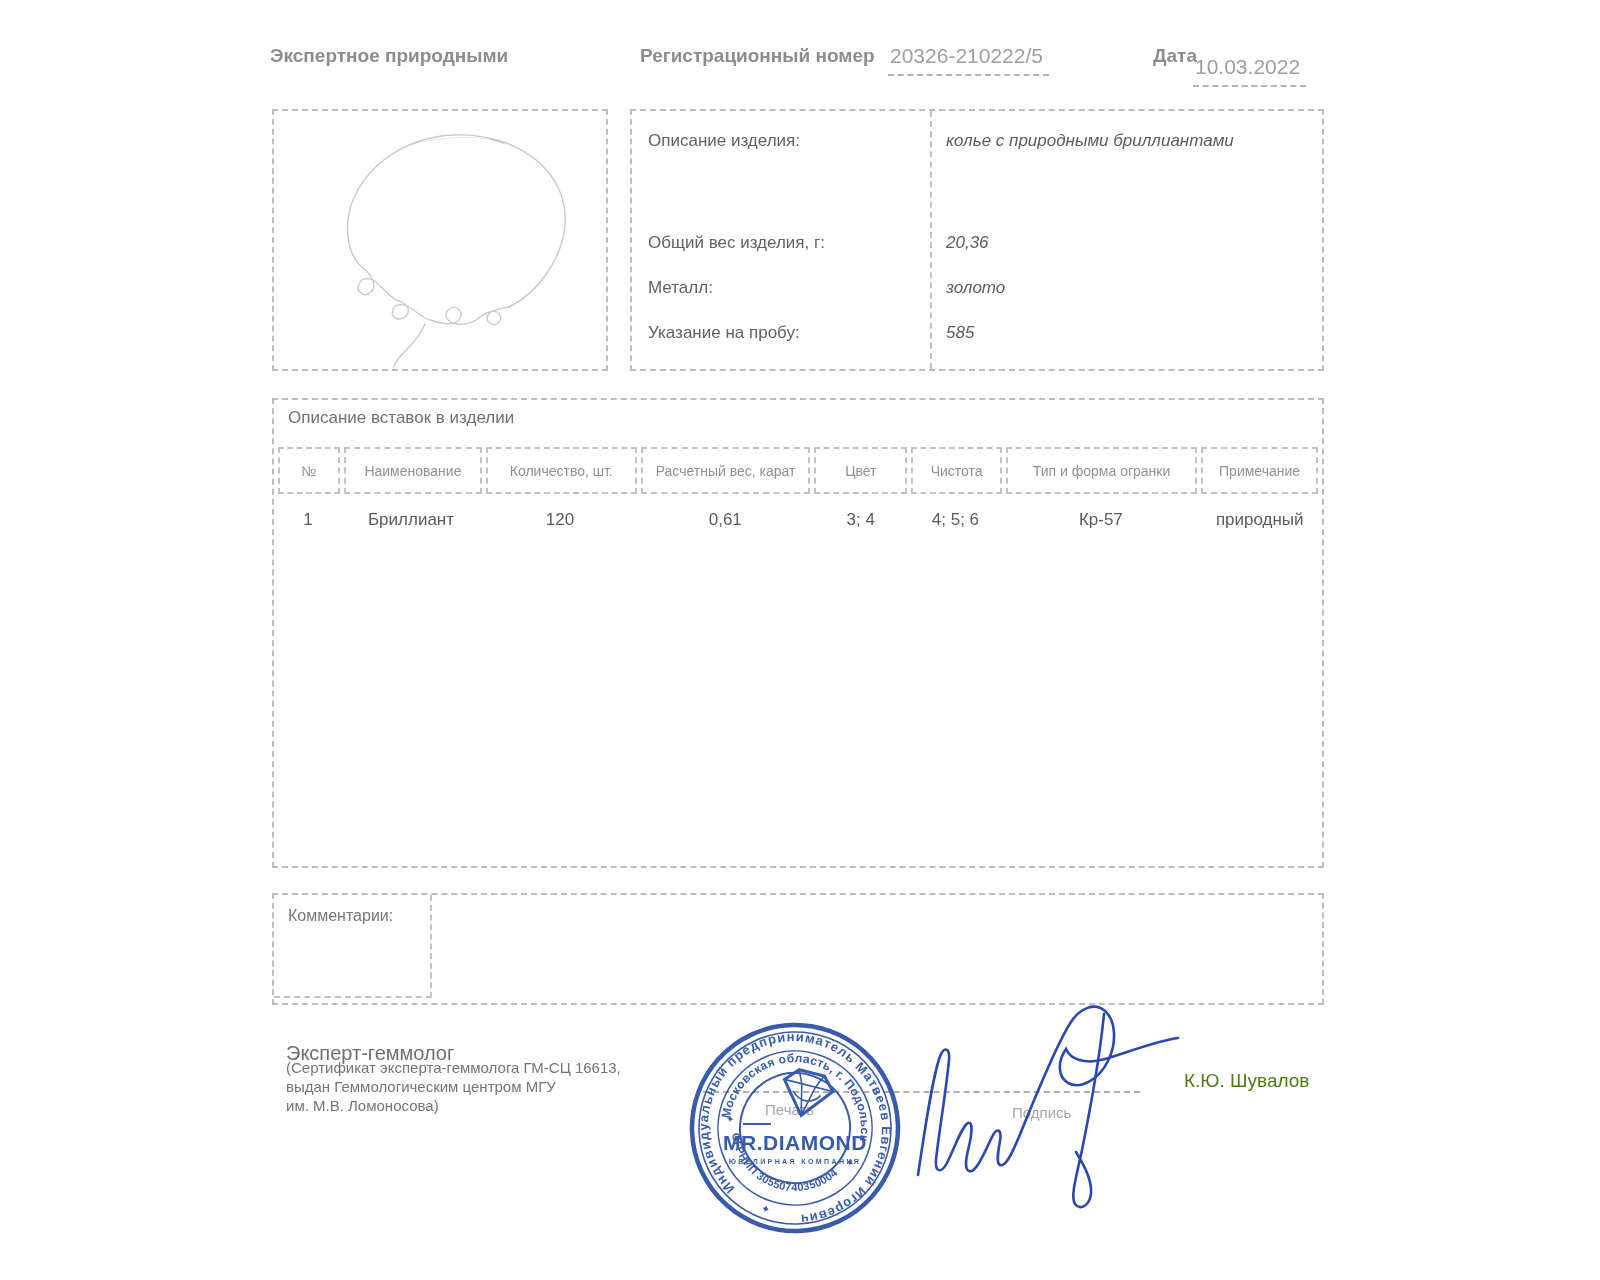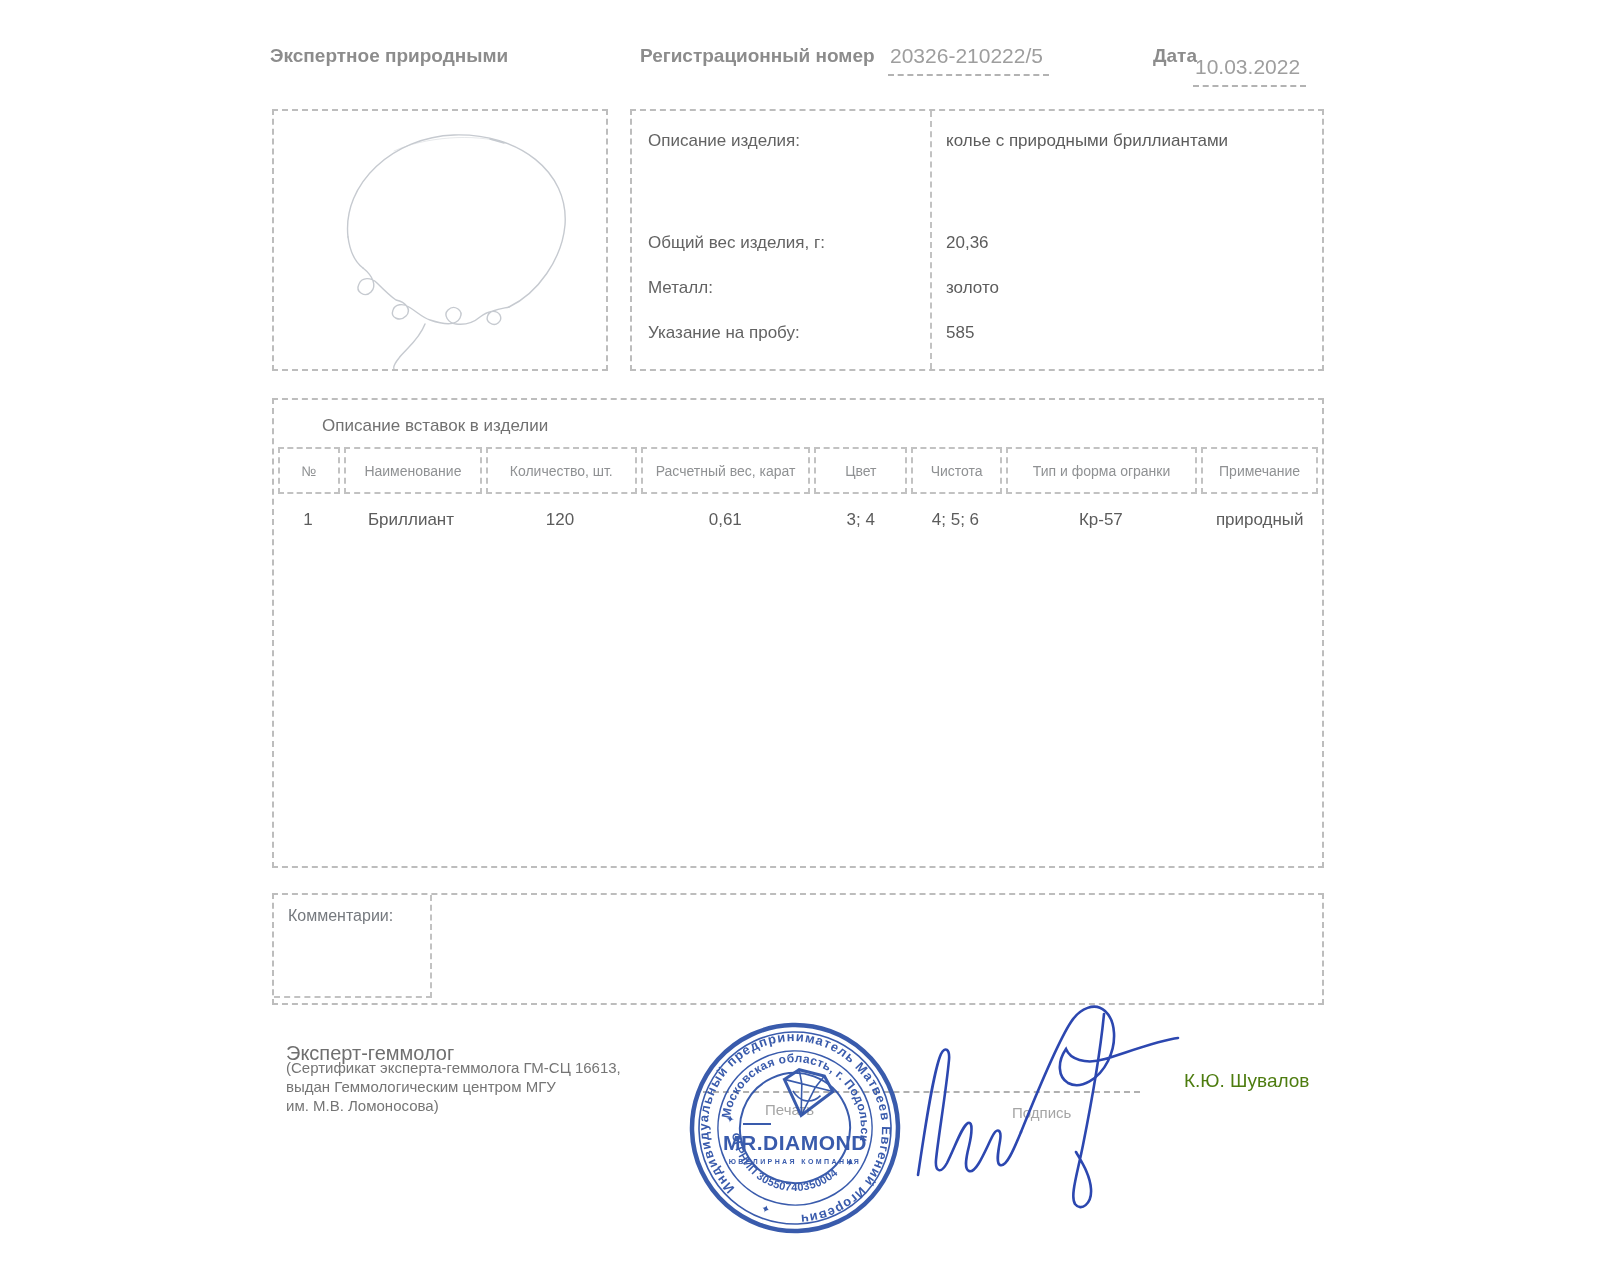--- a/index.html
+++ b/index.html
@@ -5,21 +5,21 @@
   html,body{margin:0;padding:0;background:#ffffff;}
   .page{
     position:relative;width:1600px;height:1280px;background:#ffffff;overflow:hidden;
     font-family:"Liberation Sans", sans-serif;color:#5f5f5f;
   }
   .abs{position:absolute;box-sizing:border-box;}
   .dashed-box{border:2px dashed #bdbdbd;}
   .hdr-label{font-size:19px;font-weight:bold;color:#8c8c8c;white-space:nowrap;}
   .hdr-value{font-size:21px;color:#9e9e9e;white-space:nowrap;border-bottom:2px dashed #b3b3b3;padding:0 6px 6px 2px;}
   .field-label{font-size:17px;color:#636363;white-space:nowrap;}
-  .field-value{font-size:17px;color:#5c5c5c;white-space:nowrap;}
+  .field-value{font-size:17px;color:#5c5c5c;white-space:nowrap;font-style:italic;}
   .tbl-title{font-size:17px;color:#717171;}
   .tbl-head-row{display:flex;gap:4px;}
   .tbl-head-cell{
     border:2px dashed #c2c2c2;display:flex;align-items:center;justify-content:center;
     font-size:14px;color:#8f9193;height:43px;text-align:center;white-space:nowrap;
   }
   .tbl-data-row{display:flex;gap:4px;}
   .tbl-data-cell{
     display:flex;align-items:center;justify-content:center;
     font-size:17px;color:#5c5c5c;height:40px;white-space:nowrap;
@@ -62,21 +62,21 @@
     <div class="abs field-value" style="left:314px;top:20px;">колье с природными бриллиантами</div>
     <div class="abs field-label" style="left:16px;top:122px;">Общий вес изделия, г:</div>
     <div class="abs field-value" style="left:314px;top:122px;">20,36</div>
     <div class="abs field-label" style="left:16px;top:167px;">Металл:</div>
     <div class="abs field-value" style="left:314px;top:167px;">золото</div>
     <div class="abs field-label" style="left:16px;top:212px;">Указание на пробу:</div>
     <div class="abs field-value" style="left:314px;top:212px;">585</div>
   </div>
 
   <div class="abs dashed-box" style="left:272px;top:398px;width:1052px;height:470px;">
-    <div class="abs tbl-title" style="left:14px;top:16px;margin-left:34px;">Описание вставок в изделии</div>
+    <div class="abs tbl-title" style="left:14px;top:8px;">Описание вставок в изделии</div>
     <div class="abs tbl-head-row" style="left:4px;top:47px;width:1040px;">
       <div class="tbl-head-cell" style="width:60px;">№</div>
       <div class="tbl-head-cell" style="width:139px;">Наименование</div>
       <div class="tbl-head-cell" style="width:152px;">Количество, шт.</div>
       <div class="tbl-head-cell" style="width:172px;">Расчетный вес, карат</div>
       <div class="tbl-head-cell" style="width:92px;">Цвет</div>
       <div class="tbl-head-cell" style="width:90px;">Чистота</div>
       <div class="tbl-head-cell" style="width:194px;">Тип и форма огранки</div>
       <div class="tbl-head-cell" style="width:117px;">Примечание</div>
     </div>

